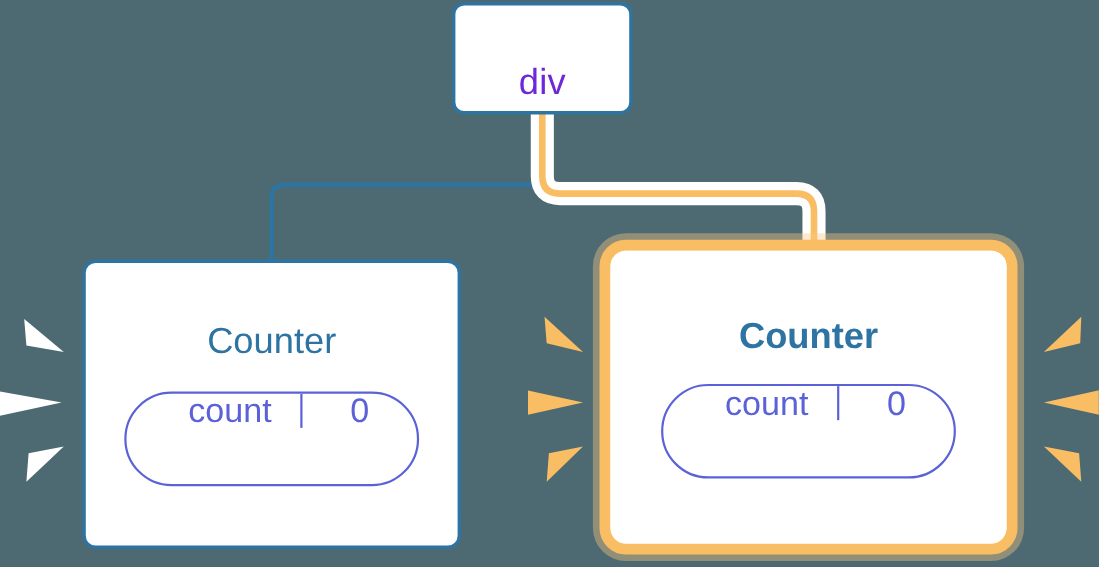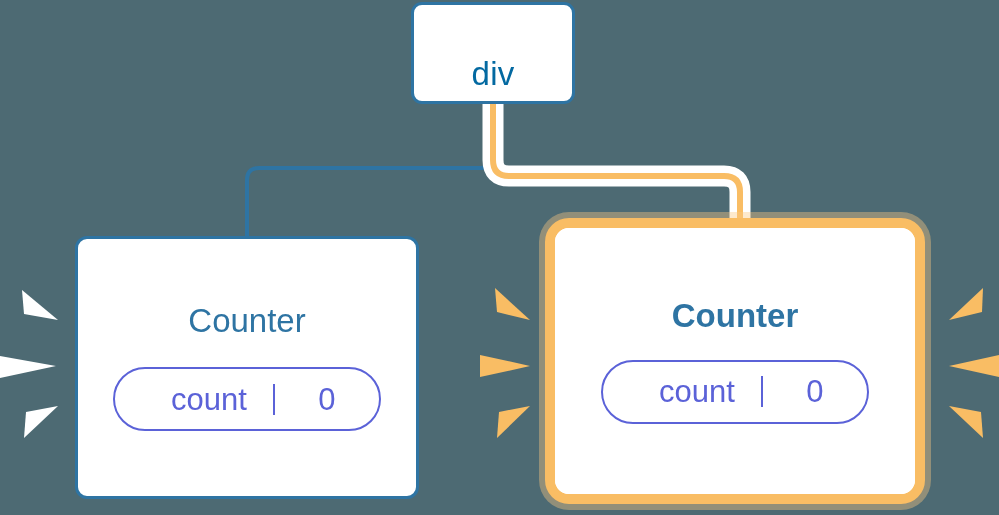--- a/index.html
+++ b/index.html
@@ -40,21 +40,21 @@
     left: 411px;
     top: 2px;
     width: 164px;
     height: 102px;
     border: 3px solid #2e74a3;
     border-radius: 11px;
     z-index: 6;
   }
   #node-div .node-title {
     font-size: 33px;
-    color: #0369a1;
+    color: #6d28d9;
     letter-spacing: 0.2px;
     line-height: 1;
     margin-top: 41px;
   }
   
   #node-counter-left {
     left: 75px;
     top: 236px;
     width: 344px;
     height: 263px;
@@ -96,24 +96,24 @@
   #node-counter-right .node-title {
     font-size: 33px;
     color: #2e74a3;
     font-weight: bold;
     line-height: 1;
     margin-bottom: 28px;
   }
   
   .prop-pill {
     display: flex;
-    align-items: center;
+    align-items: flex-start;
     border: 2px solid #5b62d8;
     border-radius: 48px;
-    height: 64px;
+    height: 86px;
     box-sizing: border-box;
     overflow: hidden;
   }
   .prop-name, .prop-value {
     display: flex;
     align-items: center;
     justify-content: center;
     color: #5b62d8;
     font-size: 31px;
     line-height: 1;

